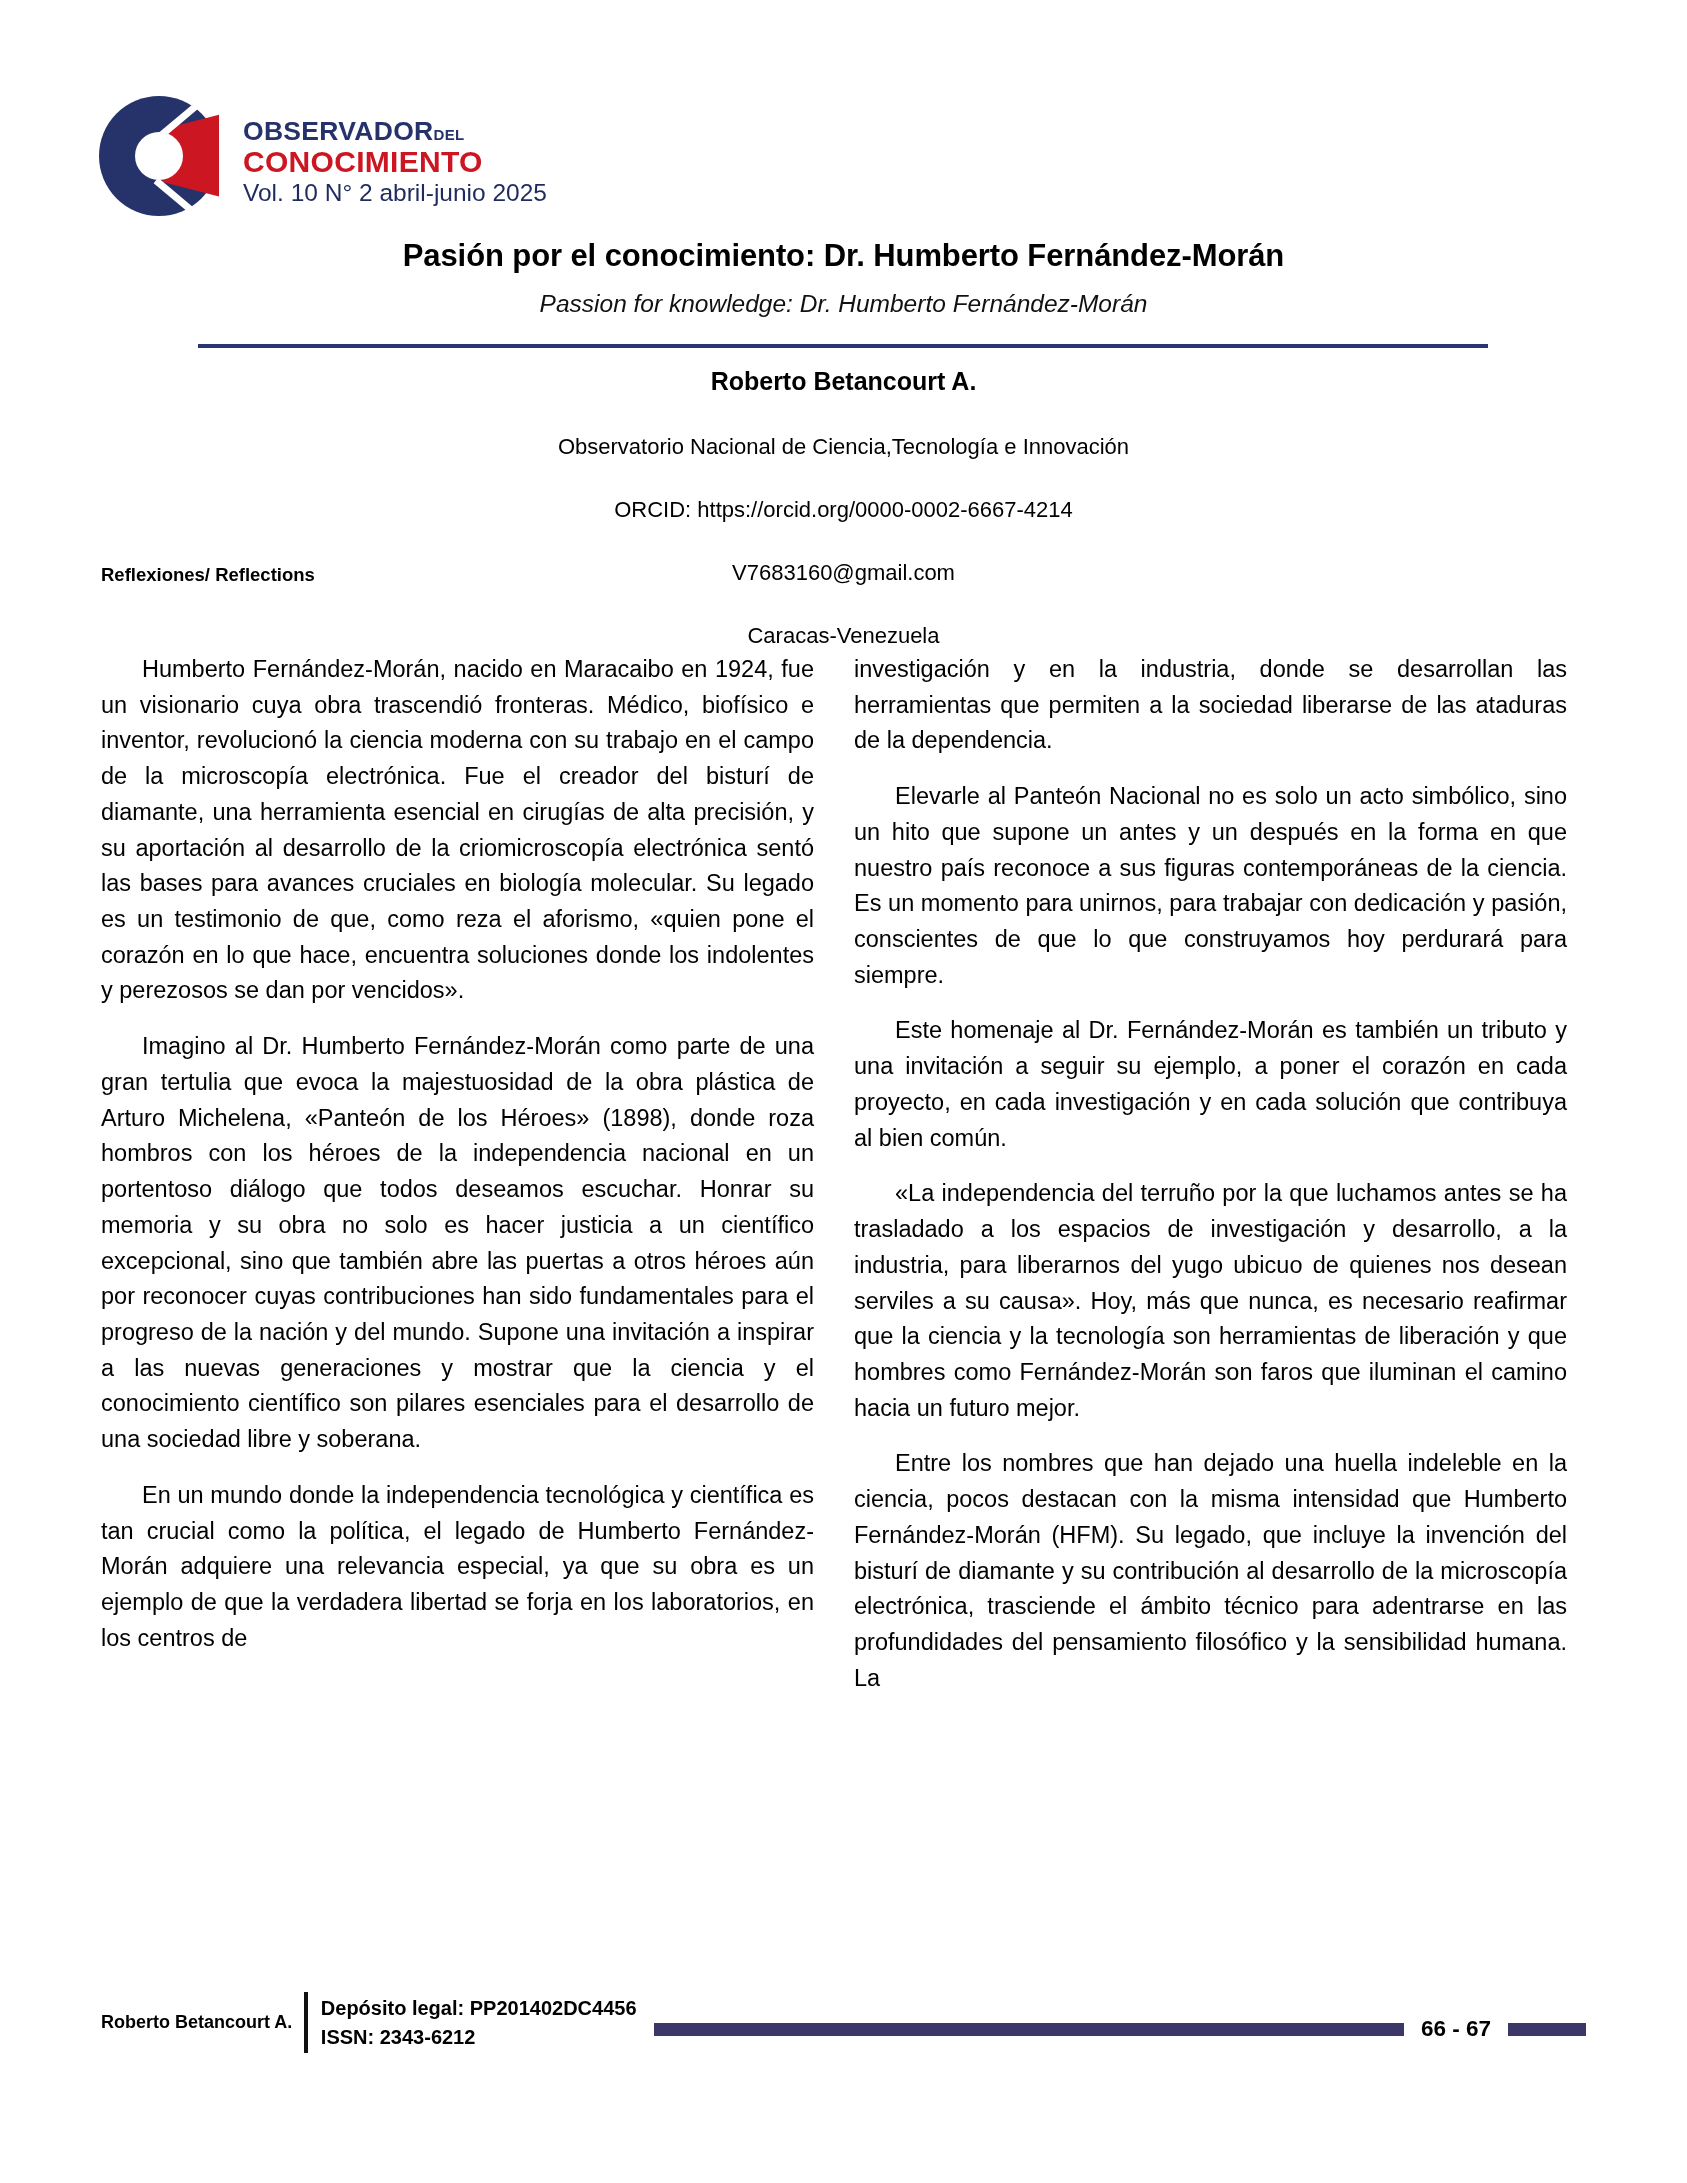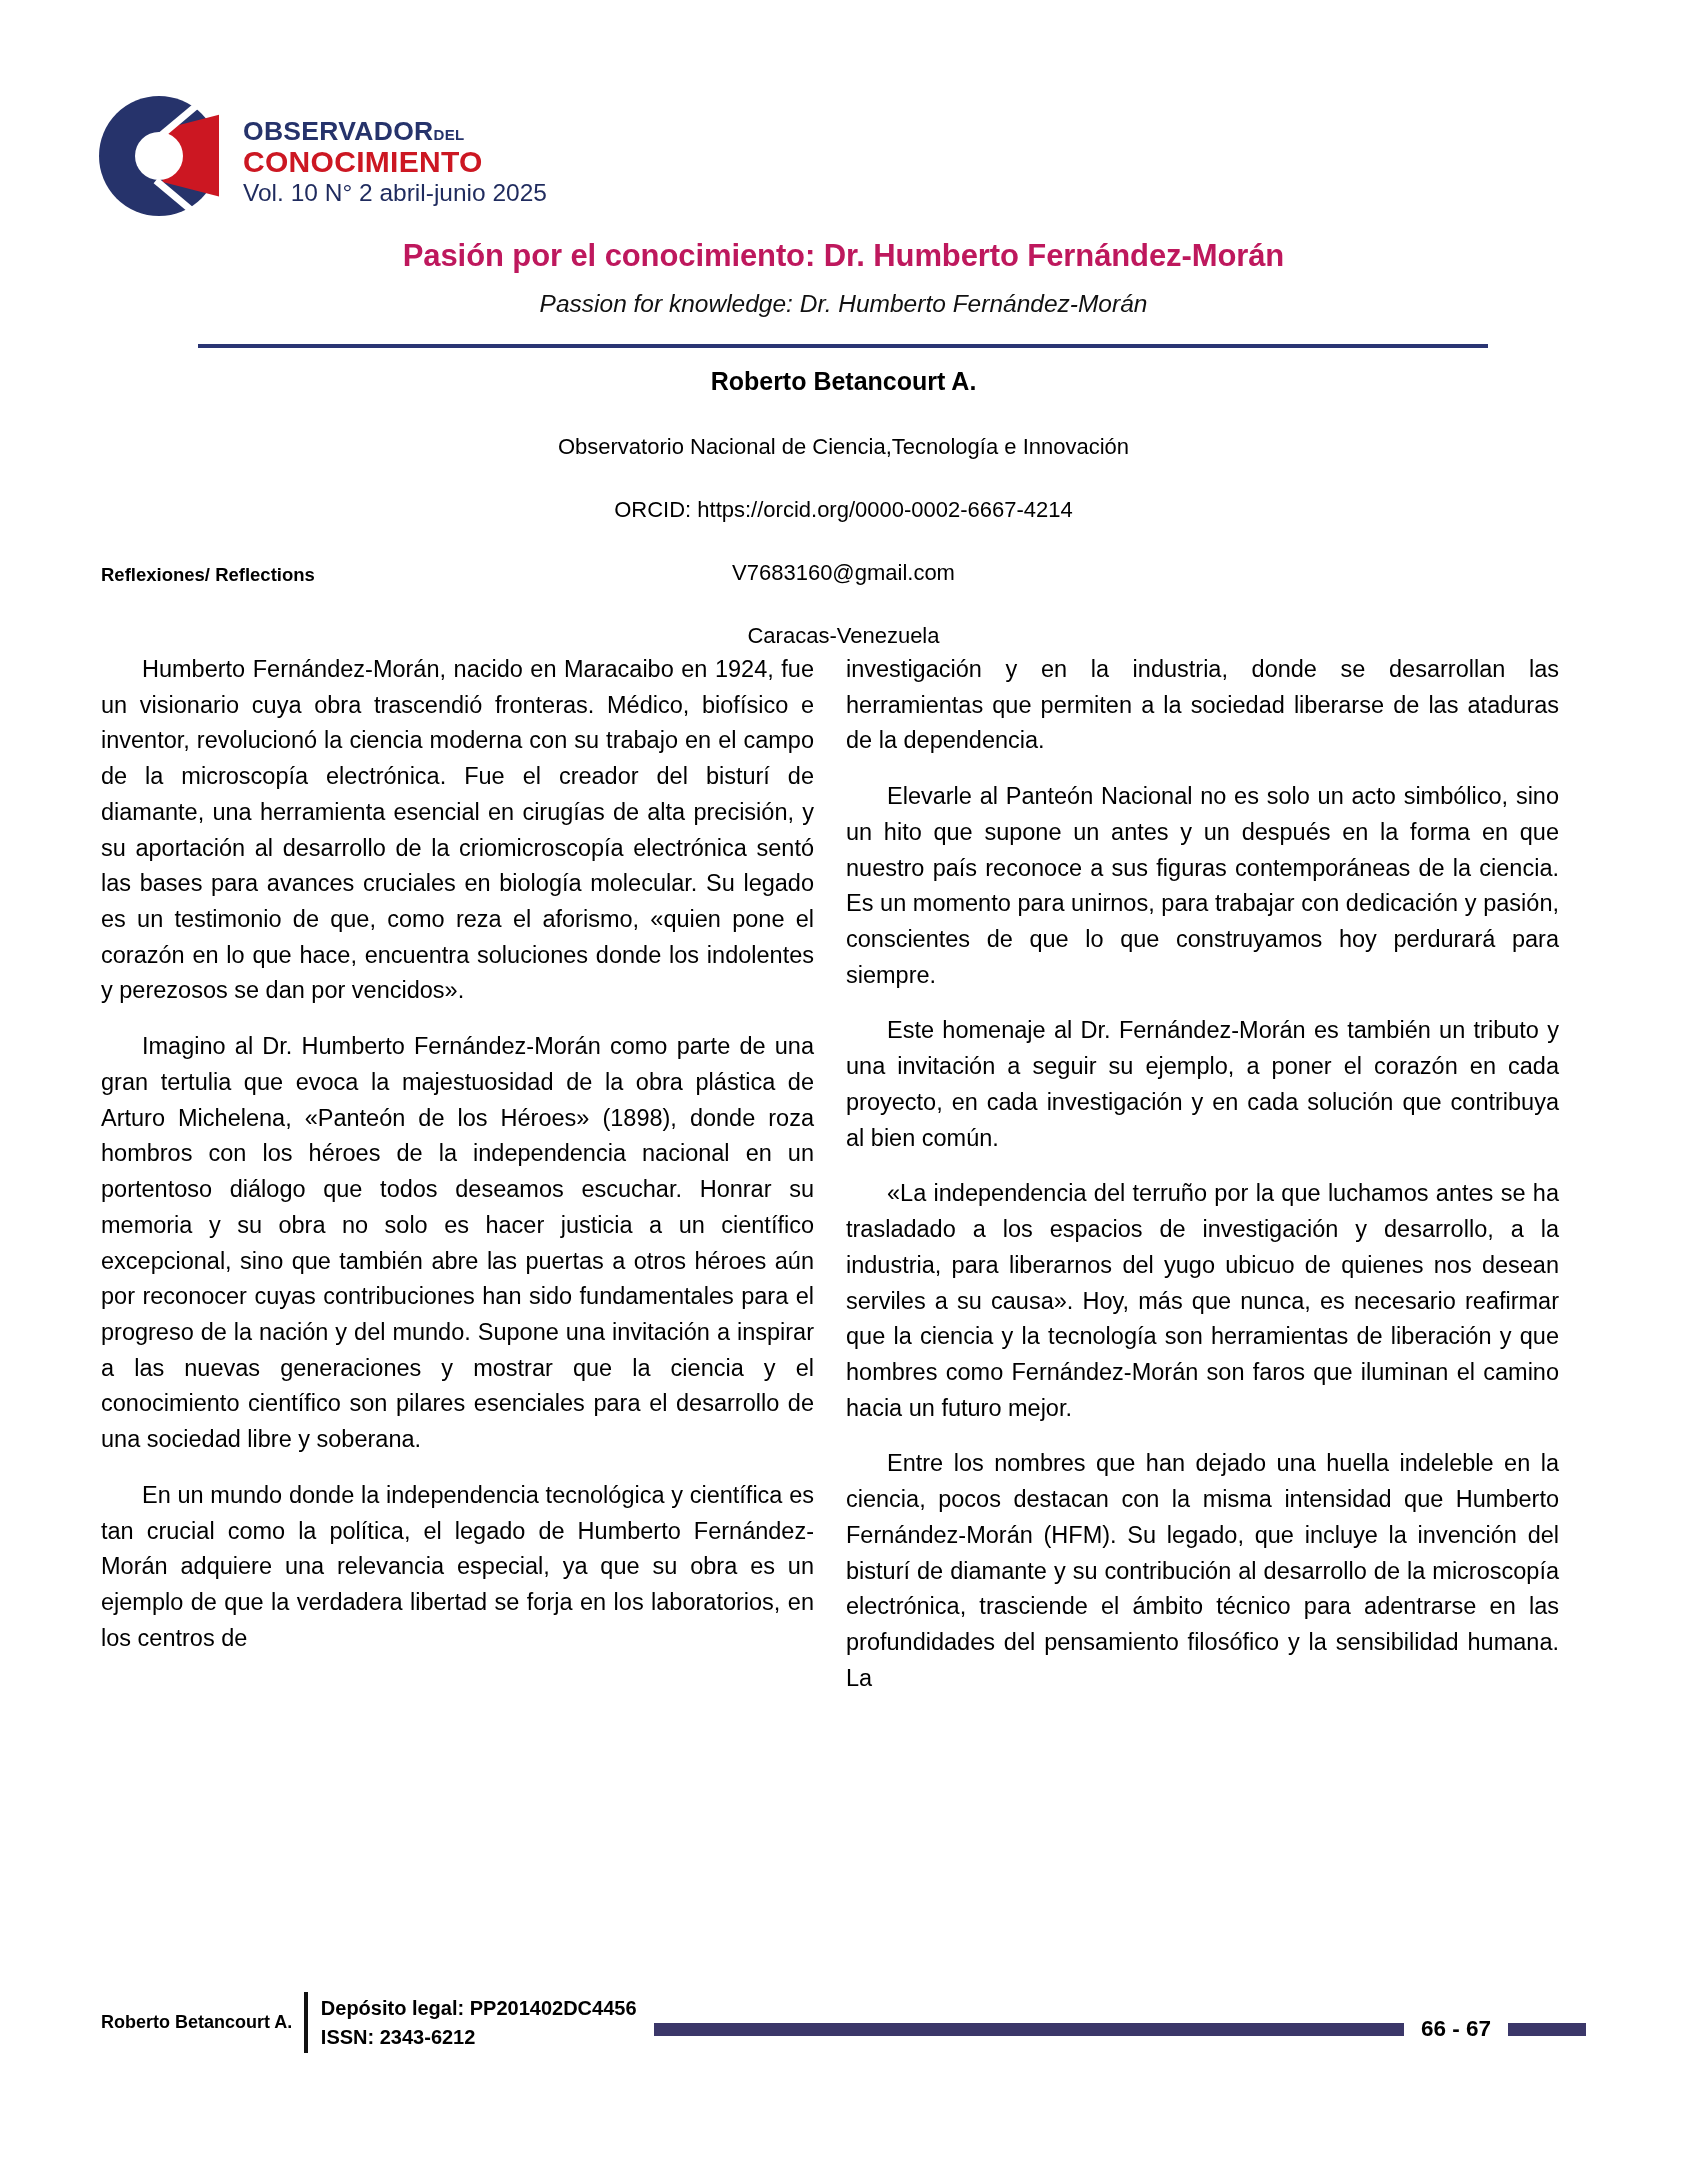--- a/index.html
+++ b/index.html
@@ -110,21 +110,21 @@
   .title-block {
     position: absolute;
     left: 198px;
     right: 198px;
     top: 237px;
     text-align: center;
   }
   .title-es {
     font-size: 31px;
     font-weight: bold;
-    color: #be185d;
+    color: #000000;
     letter-spacing: -0.1px;
     line-height: 1.25;
   }
   .title-en {
     font-size: 24.5px;
     font-style: italic;
     color: #111111;
     margin-top: 12px;
     line-height: 1.3;
   }
@@ -177,21 +177,21 @@
   }
   .source-note b { font-weight: bold; }
 
   
   .columns {
     position: absolute;
     left: 101px;
     top: 652px;
     width: 1486px;
     display: flex;
-    gap: 32px;
+    gap: 40px;
   }
   .col {
     width: 713px;
     flex: 0 0 713px;
   }
   .col p {
     margin: 0 0 20px 0;
     font-size: 23.5px;
     line-height: 1.52;
     text-align: justify;

